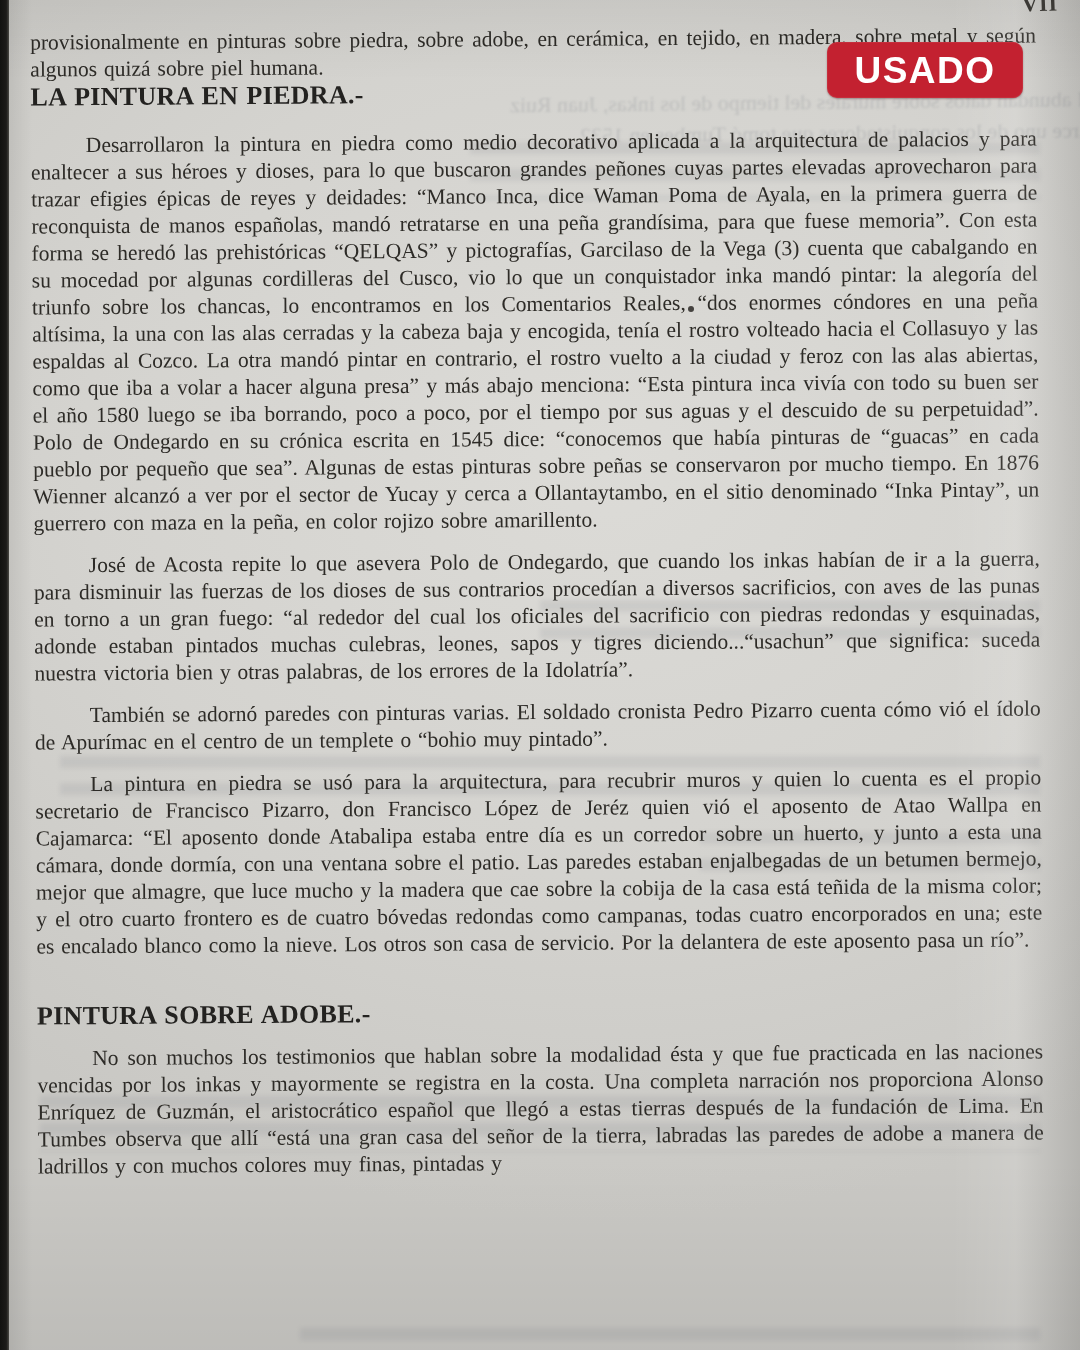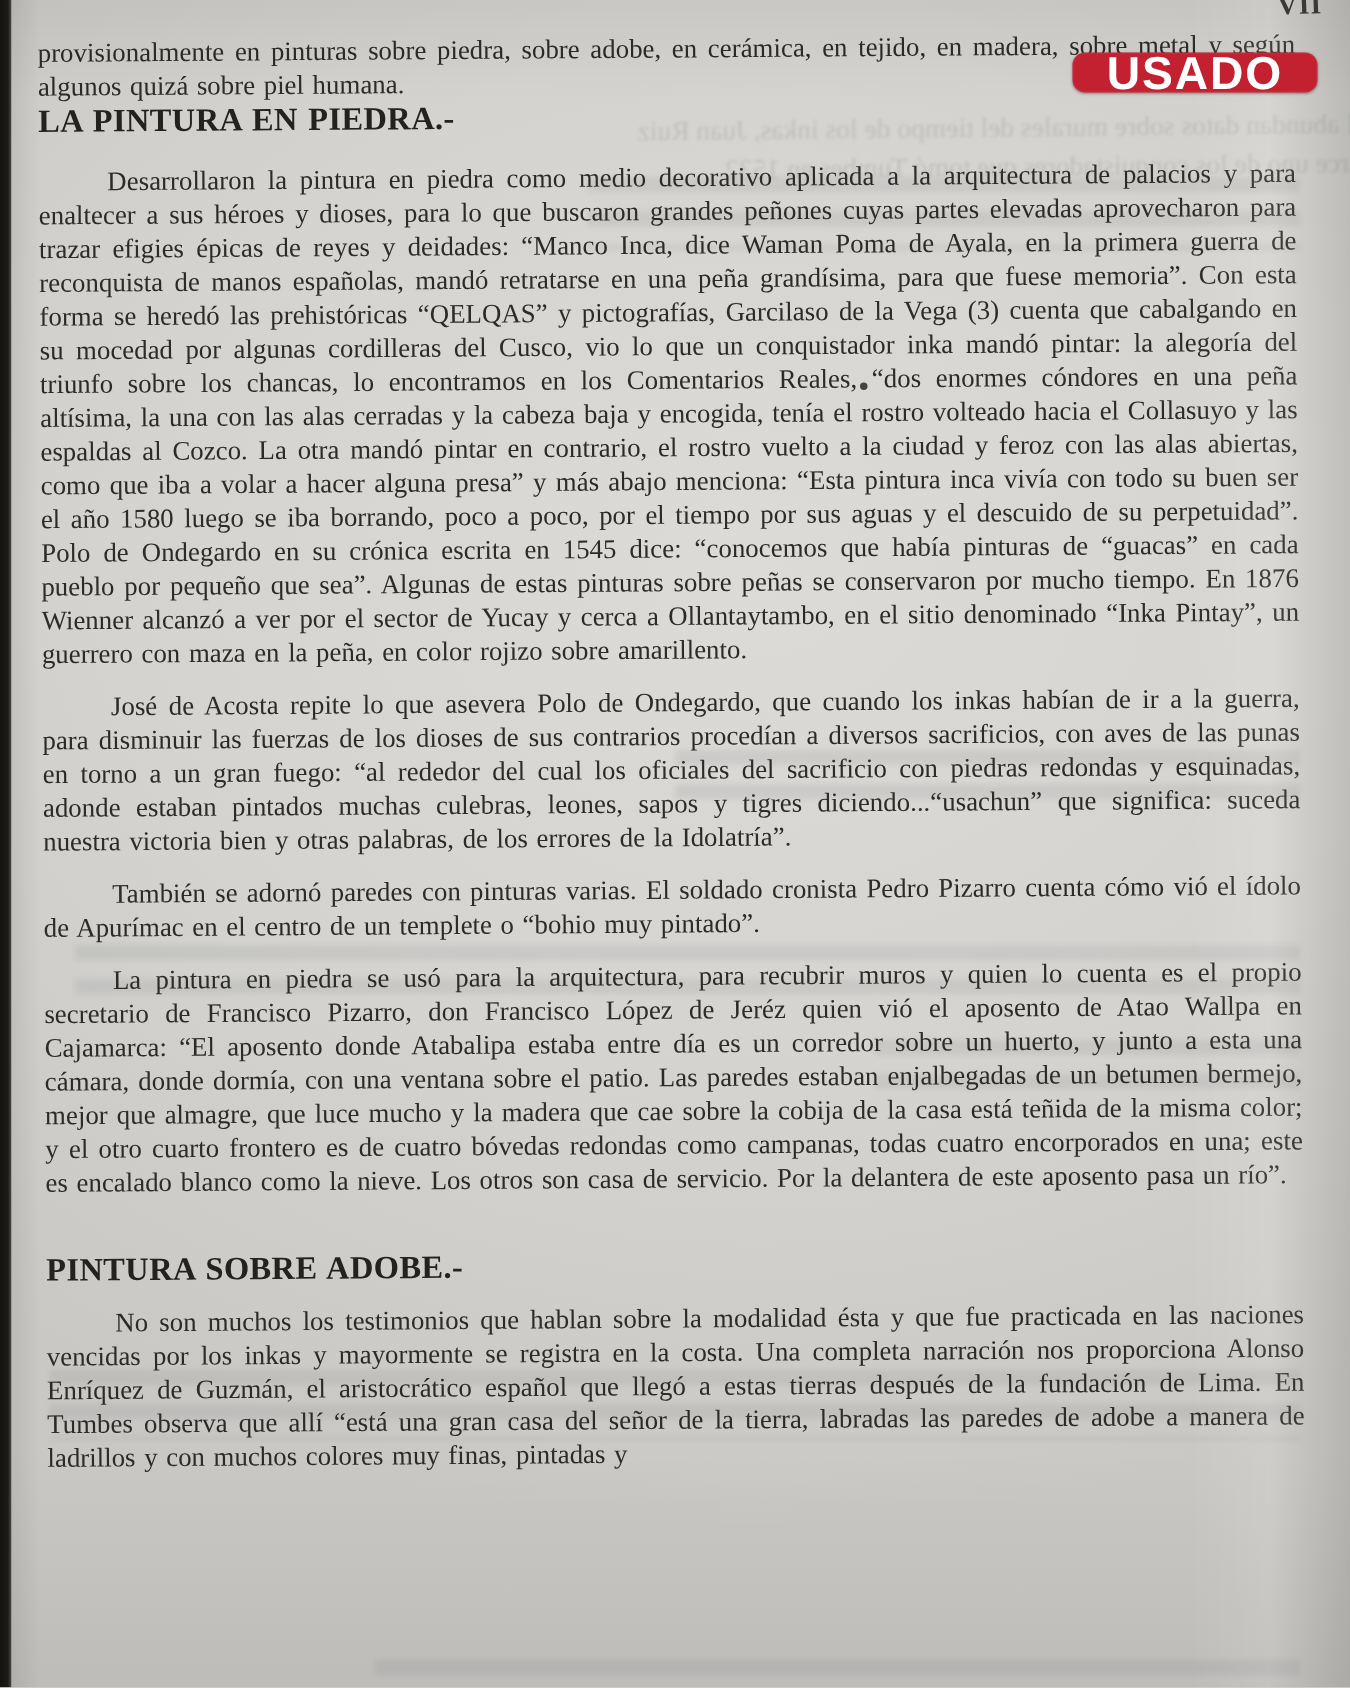--- a/index.html
+++ b/index.html
@@ -38,21 +38,21 @@
   .content p.no-indent{text-indent:0;}
   .content p + p{margin-top:15px;}
   .heading{
     font-size:26px;font-weight:bold;color:#232220;letter-spacing:0.3px;
     margin:0;text-align:left;text-indent:0;
   }
   .heading.s1{margin-bottom:22px;}
   .heading.s2{margin-top:42px;margin-bottom:16px;}
   .intro{margin-bottom:36px;}
   .stamp{
-    position:absolute;left:858px;top:42px;width:196px;height:32px;z-index:6;
+    position:absolute;left:827px;top:42px;width:196px;height:56px;z-index:6;
     background:#c32130;border-radius:10px;
     display:flex;align-items:center;justify-content:center;
     box-shadow:0 1px 2px rgba(60,5,10,0.35), inset 0 0 0 1px rgba(255,255,255,0.06);
   }
   .stamp span{
     font-family:"Liberation Sans", sans-serif;font-weight:bold;
     font-size:37px;color:#ffffff;letter-spacing:1.5px;line-height:1;
   }
   
   .ghost-text{

